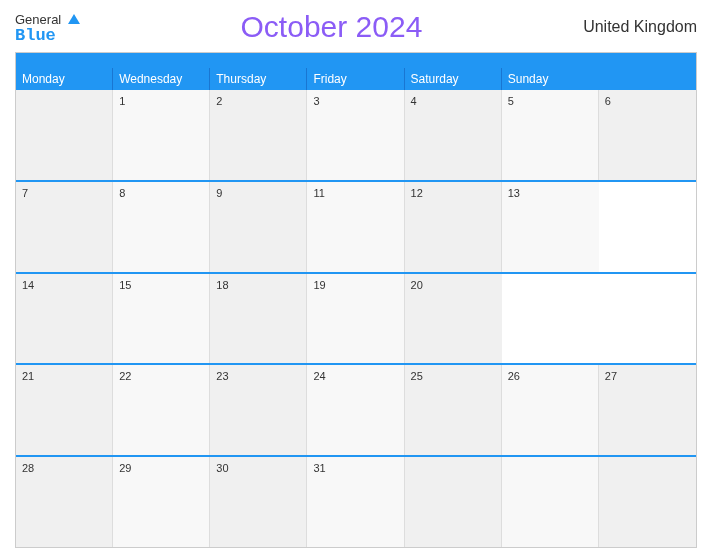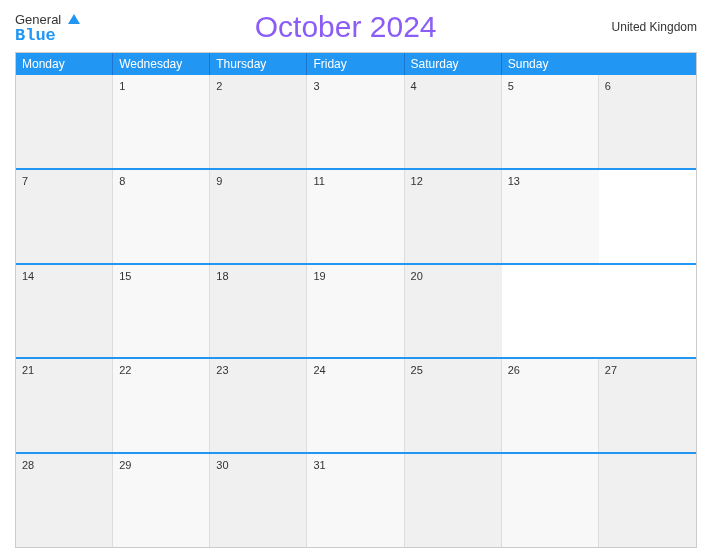--- a/index.html
+++ b/index.html
@@ -38,41 +38,42 @@
       margin-left: 2px;
       vertical-align: middle;
     }
     .title {
       font-size: 30px;
       color: #8b5cf6;
       font-weight: normal;
       text-align: center;
     }
     .region {
-      font-size: 12px;
+      font-size: 16px;
       color: #333;
       text-align: right;
     }
     .calendar {
       flex: 1;
       display: flex;
       flex-direction: column;
       border: 1px solid #ccc;
     }
     .cal-header {
       display: grid;
       grid-template-columns: repeat(7, 1fr);
       background: #2196F3;
     }
     .cal-header-cell {
       color: #fff;
       font-size: 12px;
       padding: 4px 6px;
       text-align: left;
       border-right: 1px solid #1976D2;
+      margin-top: 15px;
     }
     .cal-header-cell:last-child {
       border-right: none;
     }
     .cal-body {
       flex: 1;
       display: flex;
       flex-direction: column;
     }
     .cal-week {

